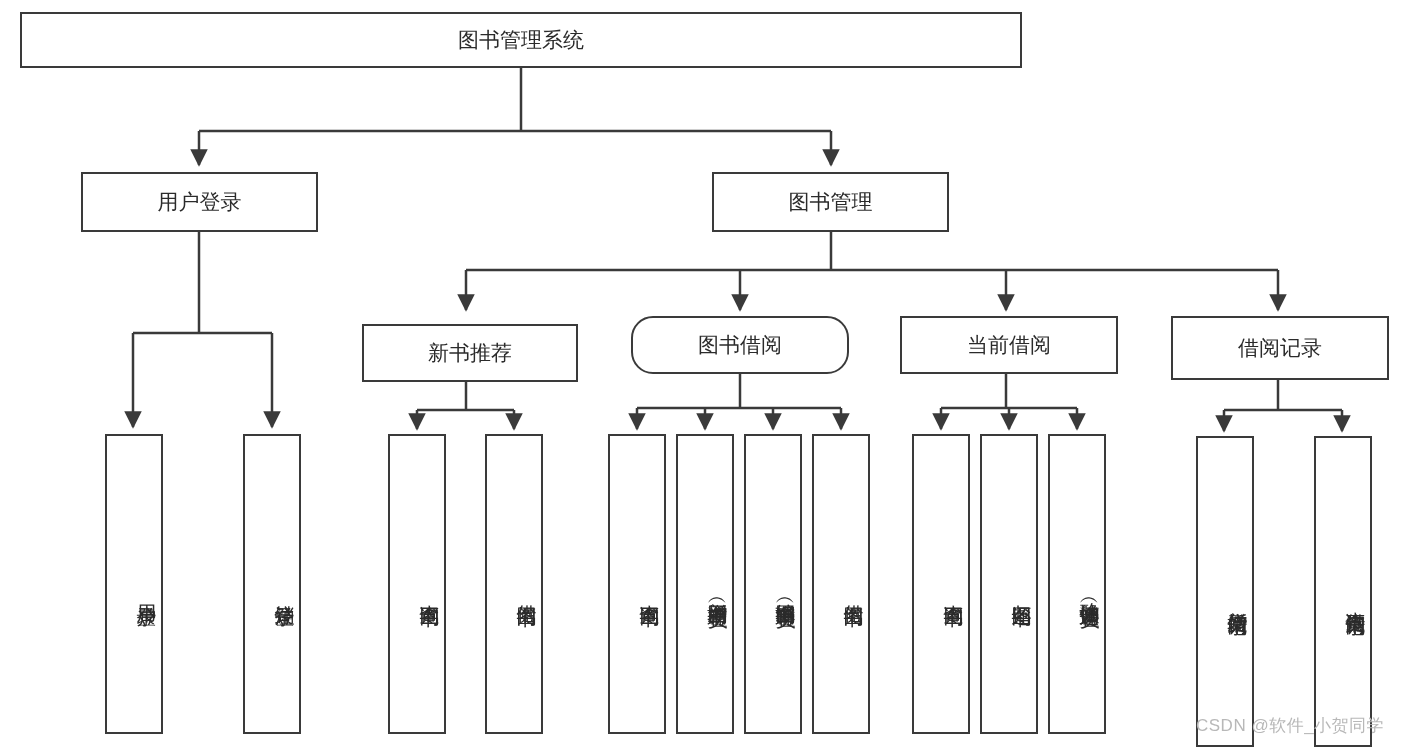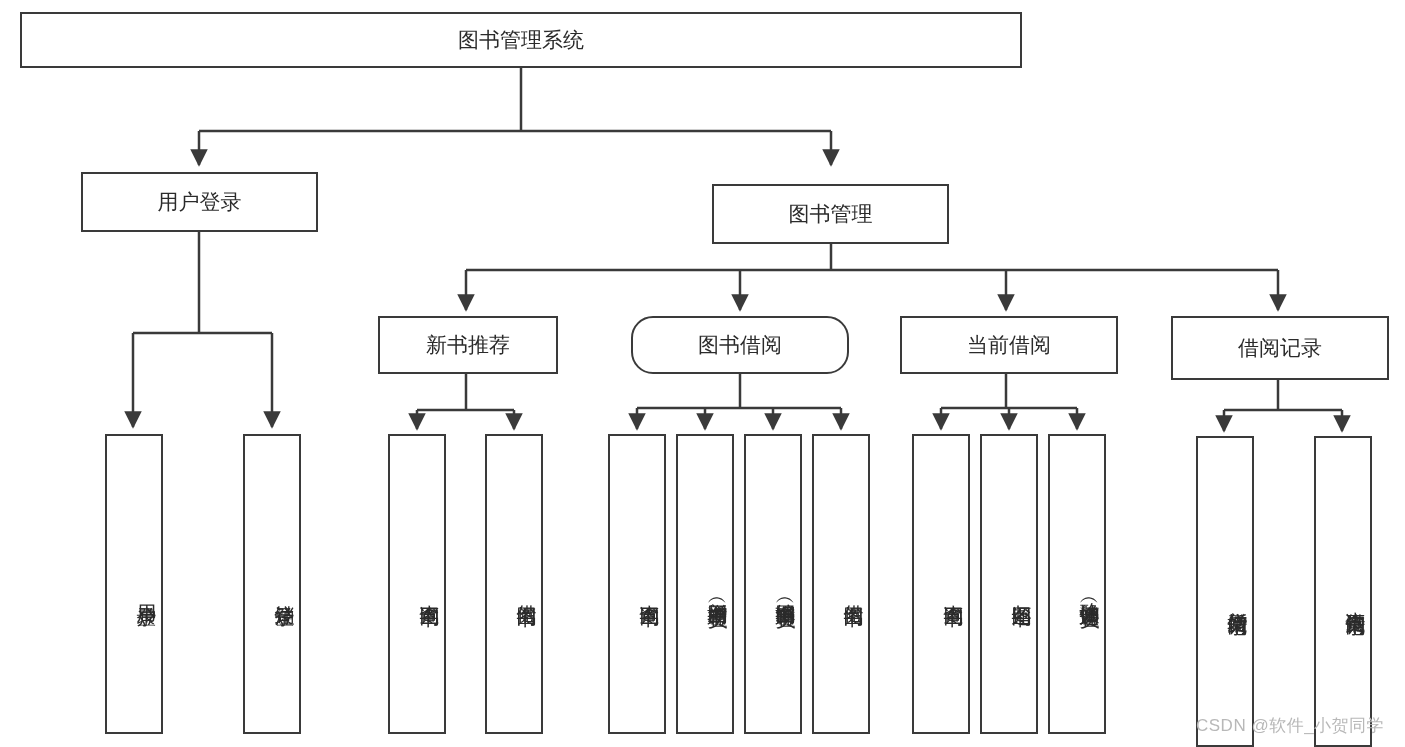--- a/index.html
+++ b/index.html
@@ -118,25 +118,25 @@
     </g>
   </svg>
 
   <div class="node horiz" style="left:20px; top:12px; width:1002px; height:56px;">
     <span class="label">图书管理系统</span>
   </div>
 
   <div class="node horiz" style="left:81px; top:172px; width:237px; height:60px;">
     <span class="label">用户登录</span>
   </div>
-  <div class="node horiz" style="left:712px; top:184px; width:237px; height:60px;">
+  <div class="node horiz" style="left:712px; top:172px; width:237px; height:60px;">
     <span class="label">图书管理</span>
   </div>
 
-  <div class="node horiz" style="left:362px; top:316px; width:180px; height:58px;margin-left:16px;">
+  <div class="node horiz" style="left:362px; top:324px; width:216px; height:58px;">
     <span class="label">新书推荐</span>
   </div>
   <div class="node horiz" style="left:631px; top:316px; width:218px; height:58px;border-radius:22px;">
     <span class="label">图书借阅</span>
   </div>
   <div class="node horiz" style="left:900px; top:316px; width:218px; height:58px;text-align:right;">
     <span class="label">当前借阅</span>
   </div>
   <div class="node horiz" style="left:1171px; top:316px; width:218px; height:64px;">
     <span class="label">借阅记录</span>

